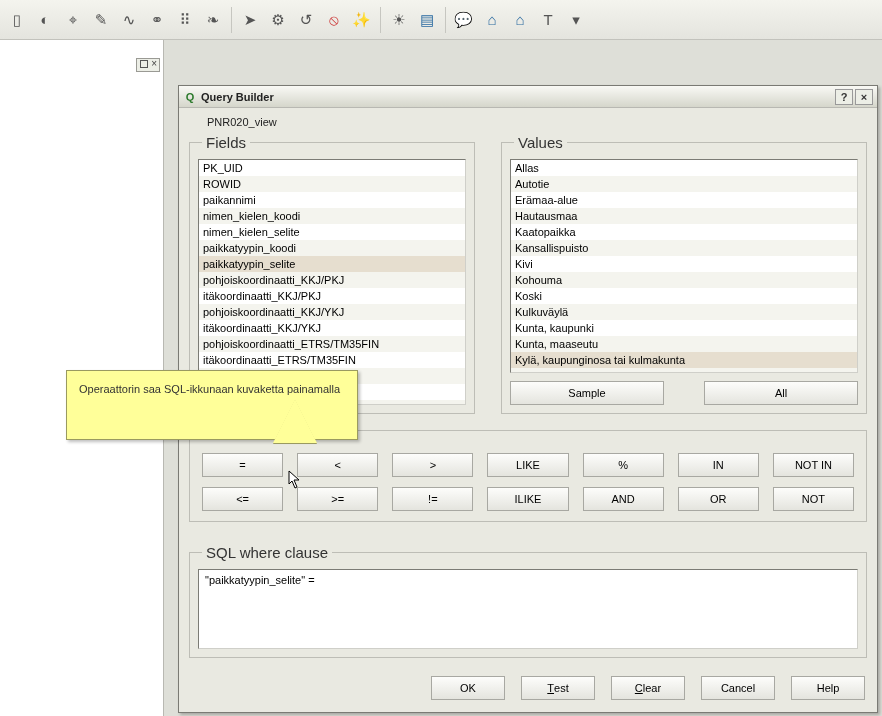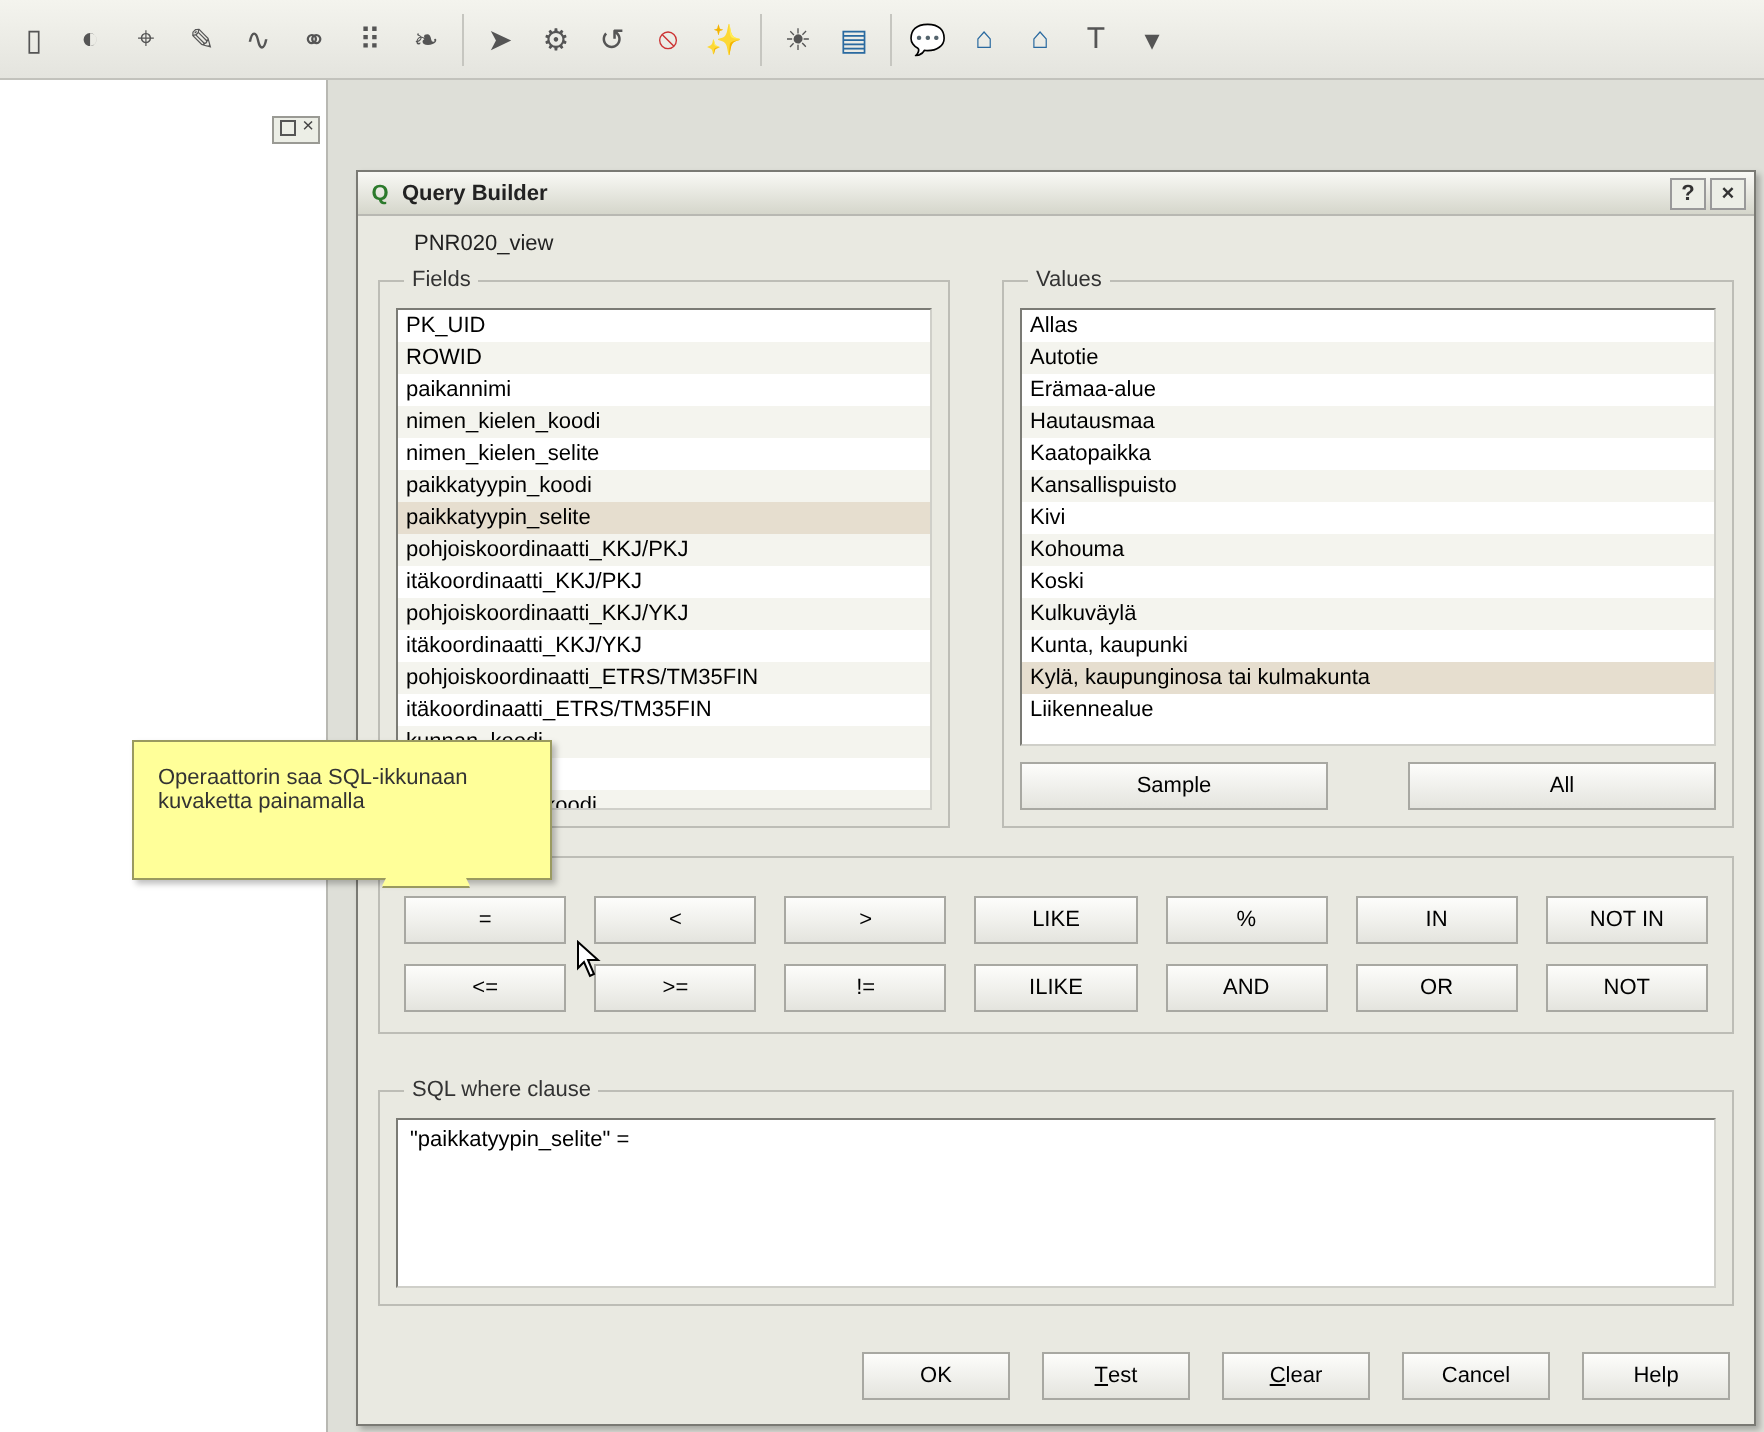--- a/index.html
+++ b/index.html
@@ -86,21 +86,21 @@
   .dlg-body { padding: 6px 10px 10px; display: flex; flex-direction: column; gap: 6px; height: calc(100% - 22px); }
   .layer-name { color: #222; padding: 2px 0 0 18px; }
   .cols { display: flex; gap: 26px; height: 280px; }
   fieldset {
     border: 1px solid #bdbdb6;
     padding: 8px 8px 8px;
     margin: 0;
     position: relative;
   }
   fieldset > legend {
-    font-size: 11px; color: #333;
+    font-size: 15px; color: #333;
     padding: 0 4px;
     margin-left: 4px;
   }
   .fields-fs { flex: 0 0 286px; display: flex; }
   .values-fs { flex: 1; display: flex; flex-direction: column; }
   .listbox {
     flex: 1;
     background: #fff;
     border-top: 1px solid #7b7b75;
     border-left: 1px solid #7b7b75;
@@ -162,21 +162,21 @@
     display: flex; justify-content: flex-end; gap: 16px;
     padding: 8px 2px 2px;
     margin-top: auto;
   }
   .dlg-buttons .btn { width: 74px; }
   .btn .ul { text-decoration: underline; }
   
   .tooltip {
     position: absolute;
     left: 66px; top: 370px;
-    width: 210px; height: 70px;
+    width: 292px; height: 70px;
     background: #ffff99;
     border: 1px solid #9a9a60;
     box-shadow: 2px 2px 3px rgba(0,0,0,0.25);
     padding: 12px 12px;
     font-size: 11px;
     color: #333;
     z-index: 50;
   }
   .tooltip .arrow {
     position: absolute;
@@ -275,20 +275,21 @@
             <div class="row">Autotie</div>
             <div class="row">Erämaa-alue</div>
             <div class="row">Hautausmaa</div>
             <div class="row">Kaatopaikka</div>
             <div class="row">Kansallispuisto</div>
             <div class="row">Kivi</div>
             <div class="row">Kohouma</div>
             <div class="row">Koski</div>
             <div class="row">Kulkuväylä</div>
             <div class="row">Kunta, kaupunki</div>
+            <div class="row">Kunta, maaseutu</div>
             <div class="row selected">Kylä, kaupunginosa tai kulmakunta</div>
             <div class="row">Liikennealue</div>
           </div>
         <div class="val-btns">
           <span class="btn">Sample</span>
           <span class="btn">All</span>
         </div>
       </fieldset>
     </div>
 

